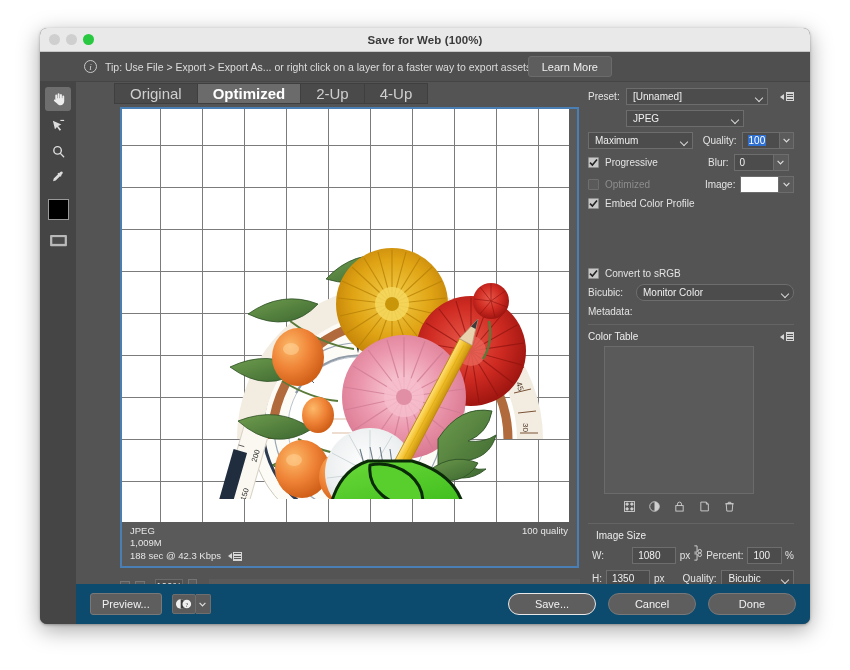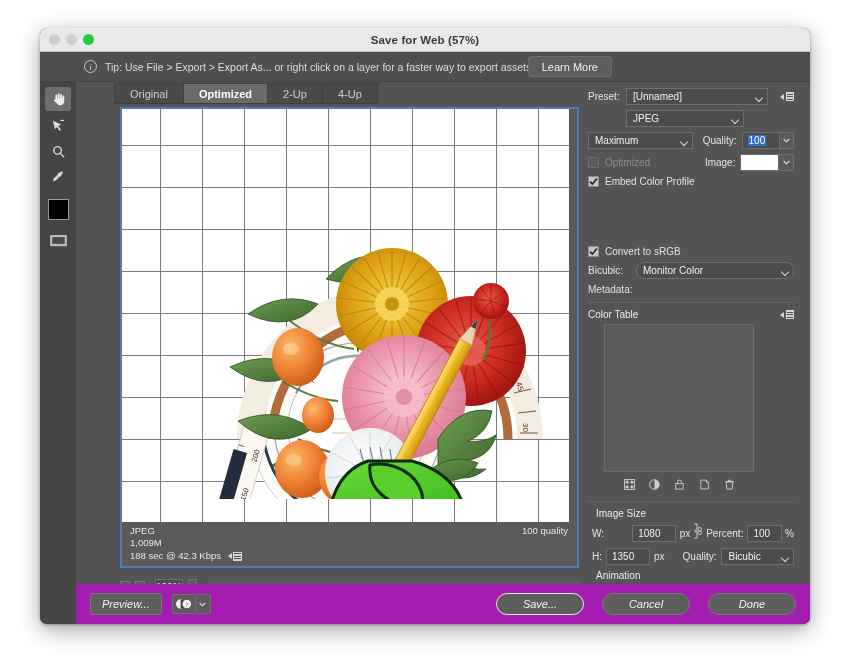--- a/index.html
+++ b/index.html
@@ -79,21 +79,21 @@
   
   .mainarea {
     position: absolute; left: 36px; top: 54px; right: 222px; bottom: 0;
     background: #545454;
   }
   .tabs {
     height: 22px; display: flex; padding-left: 38px; gap: 0;
     align-items: flex-end;
   }
   .tab {
-    height: 21px; padding: 0 15px; font-size: 11px; color: #cfcfcf;
+    height: 21px; padding: 0 15px; font-size: 15px; color: #cfcfcf;
     display: flex; align-items: center;
     background: #4a4a4a; border: 1px solid #3f3f3f; border-right: none;
   }
   .tab:last-child { border-right: 1px solid #3f3f3f; }
   .tab.active { background: #6b6b6b; color: #ffffff; font-weight: bold; }
 
   .canvaswrap {
     position: absolute; left: 44px; top: 25px; right: 9px; bottom: 56px;
     border: 2px solid #4a7fb5; background: #5a5a5a; overflow: hidden;
   }
@@ -207,56 +207,56 @@
     margin: 4px 0 0 16px; width: 150px;
   }
   .ctbtns {
     display: flex; justify-content: center; gap: 14px;
     margin: 4px 0 0 16px; width: 150px; color: #cfcfcf;
   }
 
   
   .btnrow {
     position: absolute; left: 36px; right: 0; bottom: 0; height: 40px;
-    background: #a21caf; display: flex; align-items: center; padding: 0 14px; font-style: italic;
+    background: #0c4a6e; display: flex; align-items: center; padding: 0 14px;
   }
   .btn {
     height: 22px; padding: 0 14px; border-radius: 11px;
     background: #5e5e5e; border: 1px solid #787878; color: #f2f2f2;
     font-size: 11px; display: flex; align-items: center; justify-content: center;
   }
   .btn.square { border-radius: 3px; padding: 0 11px; }
   .btn.primary { border: 1.6px solid #e8e8e8; min-width: 88px; }
   .btn.wide { min-width: 88px; }
   .gamut {
     width: 24px; height: 20px; margin-left: 10px; background: #5b5b5b;
     border: 1px solid #6e6e6e; border-radius: 2px;
     display: flex; align-items: center; justify-content: center;
   }
   .gamut-chev {
     width: 15px; height: 20px; background: #5b5b5b; border: 1px solid #6e6e6e;
     border-left: none; border-radius: 0 2px 2px 0;
     display: flex; align-items: center; justify-content: center;
   }
   .spacer { flex: 1; }
-  .rbtns { display: flex; gap: 18px; }
+  .rbtns { display: flex; gap: 12px; }
 </style>
 </head>
 <body>
 
 <div class="page">
   <div class="window">
 
     <div class="titlebar">
       <div class="lights">
         <div class="light dis"></div>
         <div class="light dis"></div>
         <div class="light green"></div>
       </div>
-      <div class="wtitle">Save for Web (57%)</div>
+      <div class="wtitle">Save for Web (100%)</div>
     </div>
 
     <div class="tipbar">
       <div class="info-icon">i</div>
       <div class="tip-text">Tip: Use File &gt; Export &gt; Export As...  or right click on a layer for a faster way to export assets</div>
       <div class="learn-btn">Learn More</div>
     </div>
 
     <div class="toolstrip">
       <div class="tool active first">
@@ -718,20 +718,37 @@
         <div class="field" style="width:40px;margin-left:5px;">
             <span class="sel">100</span>
           </div>
         <div class="stepper">
           <svg width="7" height="5" viewBox="0 0 7 5">
               <polyline points="0.6,0.8 3.5,3.8 6.4,0.8" fill="none" stroke="#ddd" stroke-width="1.2"></polyline>
             </svg>
         </div>
       </div>
 
+      <div class="row">
+        <div style="display:flex;align-items:center;width:110px;">
+          <span class="chk">
+            <svg width="9" height="9" viewBox="0 0 9 9">
+                <polyline points="1,4.6 3.4,7 8,1.6" fill="none" stroke="#222" stroke-width="1.6"></polyline>
+              </svg>
+          </span>
+          <span class="lbl">Progressive</span>
+        </div>
+        <div class="lbl" style="margin-left:10px;">Blur:</div>
+        <div class="field" style="width:40px;margin-left:5px;">0</div>
+        <div class="stepper">
+          <svg width="7" height="5" viewBox="0 0 7 5">
+              <polyline points="0.6,0.8 3.5,3.8 6.4,0.8" fill="none" stroke="#ddd" stroke-width="1.2"></polyline>
+            </svg>
+        </div>
+      </div>
 
       <div class="row">
         <div style="display:flex;align-items:center;width:110px;">
           <span class="chk off"></span>
           <span class="lbl dim">Optimized</span>
         </div>
         <div class="lbl" style="margin-left:10px;">Image:</div>
         <div class="matte-swatch" style="width:40px;margin-left:5px;"></div>
         <div class="stepper">
           <svg width="7" height="5" viewBox="0 0 7 5">

